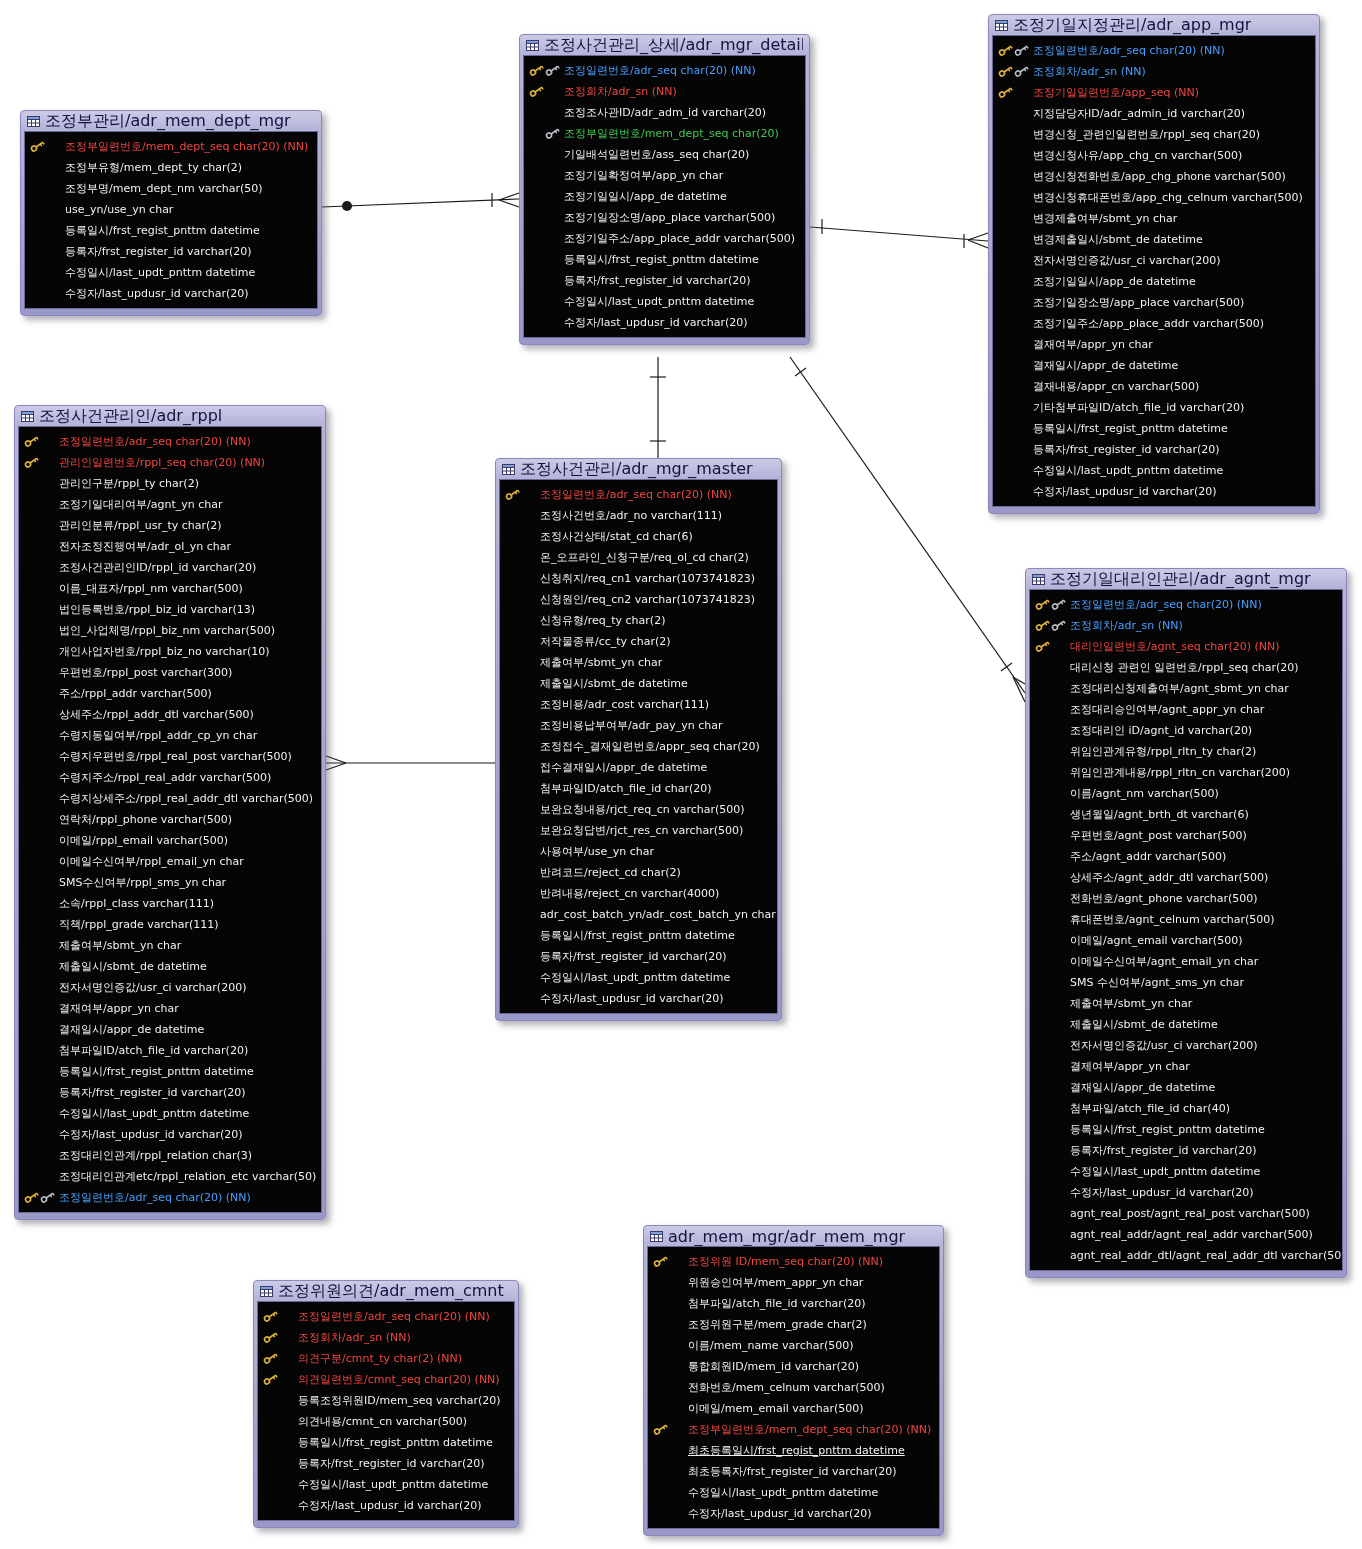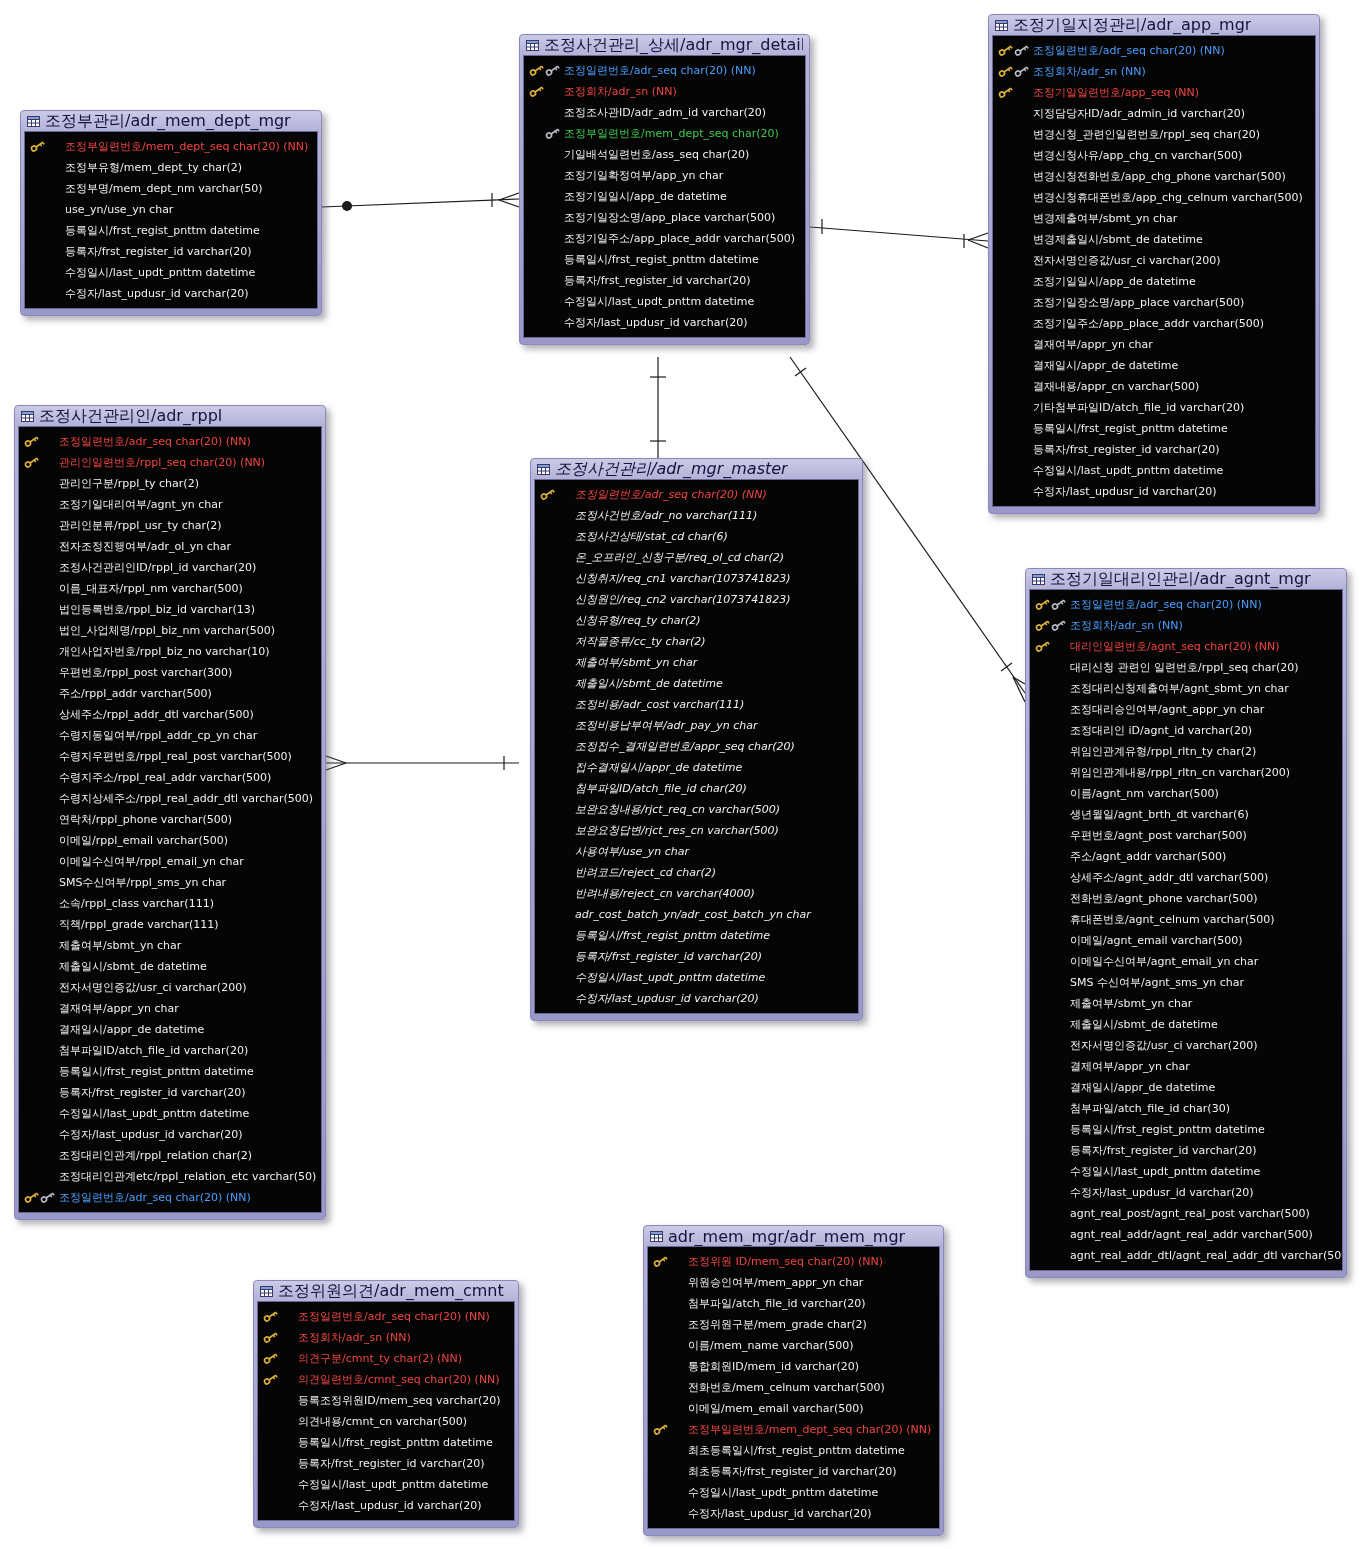--- a/index.html
+++ b/index.html
@@ -587,21 +587,21 @@
     <span class="field-text" style="color: rgb(242, 242, 242);">수정일시/last_updt_pnttm datetime</span>
   </div>
 
   <div class="field-row">
     <span class="key-cell"></span>
     <span class="field-text" style="color: rgb(242, 242, 242);">수정자/last_updusr_id varchar(20)</span>
   </div>
 
   <div class="field-row">
     <span class="key-cell"></span>
-    <span class="field-text" style="color: rgb(242, 242, 242);">조정대리인관계/rppl_relation char(2)</span>
+    <span class="field-text" style="color: rgb(242, 242, 242);">조정대리인관계/rppl_relation char(3)</span>
   </div>
 
   <div class="field-row">
     <span class="key-cell"></span>
     <span class="field-text" style="color: rgb(242, 242, 242);">조정대리인관계etc/rppl_relation_etc varchar(50)</span>
   </div>
 
   <div class="field-row">
     <span class="key-cell">
             <span class="key">
@@ -615,21 +615,21 @@
                 <circle cx="5" cy="5" r="3.4" fill="none" stroke="#b9bec6" stroke-width="2.2"></circle>
                 <path d="M8.5 5 H20 M15.5 5 v3.6 M19.5 5 v3.6" stroke="#b9bec6" stroke-width="2.2" fill="none"></path>
               </svg>
             </span>
           </span>
     <span class="field-text" style="color: rgb(74, 159, 255);">조정일련번호/adr_seq char(20) (NN)</span>
   </div>
 </div>
   </div>
 
-  <div class="table" style="left: 530px; top: 458px; width: 333px; font-style: italic;">
+  <div class="table" style="left: 495px; top: 458px; width: 287px;">
     <div class="table-header">
       <span class="table-icon">
         <svg width="13" height="11" viewBox="0 0 13 11">
           <rect x="0.5" y="0.5" width="12" height="10" fill="#ffffff" stroke="#3a3a6a"></rect>
           <rect x="0.5" y="0.5" width="12" height="3" fill="#7f9fd8" stroke="#3a3a6a"></rect>
           <line x1="4.5" y1="3.5" x2="4.5" y2="10.5" stroke="#3a3a6a"></line>
           <line x1="8.5" y1="3.5" x2="8.5" y2="10.5" stroke="#3a3a6a"></line>
           <line x1="0.5" y1="7" x2="12.5" y2="7" stroke="#3a3a6a"></line>
         </svg>
       </span>
@@ -932,21 +932,21 @@
     <span class="field-text" style="color: rgb(242, 242, 242);">결제여부/appr_yn char</span>
   </div>
 
   <div class="field-row">
     <span class="key-cell"></span>
     <span class="field-text" style="color: rgb(242, 242, 242);">결재일시/appr_de datetime</span>
   </div>
 
   <div class="field-row">
     <span class="key-cell"></span>
-    <span class="field-text" style="color: rgb(242, 242, 242);">첨부파일/atch_file_id char(30)</span>
+    <span class="field-text" style="color: rgb(242, 242, 242);">첨부파일/atch_file_id char(40)</span>
   </div>
 
   <div class="field-row">
     <span class="key-cell"></span>
     <span class="field-text" style="color: rgb(242, 242, 242);">등록일시/frst_regist_pnttm datetime</span>
   </div>
 
   <div class="field-row">
     <span class="key-cell"></span>
     <span class="field-text" style="color: rgb(242, 242, 242);">등록자/frst_register_id varchar(20)</span>
@@ -1141,21 +1141,21 @@
                 <circle cx="5" cy="5" r="3.4" fill="none" stroke="#e2b33c" stroke-width="2.2"></circle>
                 <path d="M8.5 5 H20 M15.5 5 v3.6 M19.5 5 v3.6" stroke="#e2b33c" stroke-width="2.2" fill="none"></path>
               </svg>
             </span>
           </span>
     <span class="field-text" style="color: rgb(240, 70, 65);">조정부일련번호/mem_dept_seq char(20) (NN)</span>
   </div>
 
   <div class="field-row">
     <span class="key-cell"></span>
-    <span class="field-text" style="color: rgb(242, 242, 242);">최초등록일시/frst_regist_pnttm datetime</span>
+    <span class="field-text" style="color: rgb(242, 242, 242); text-decoration: underline;">최초등록일시/frst_regist_pnttm datetime</span>
   </div>
 
   <div class="field-row">
     <span class="key-cell"></span>
     <span class="field-text" style="color: rgb(242, 242, 242);">최초등록자/frst_register_id varchar(20)</span>
   </div>
 
   <div class="field-row">
     <span class="key-cell"></span>
     <span class="field-text" style="color: rgb(242, 242, 242);">수정일시/last_updt_pnttm datetime</span>

